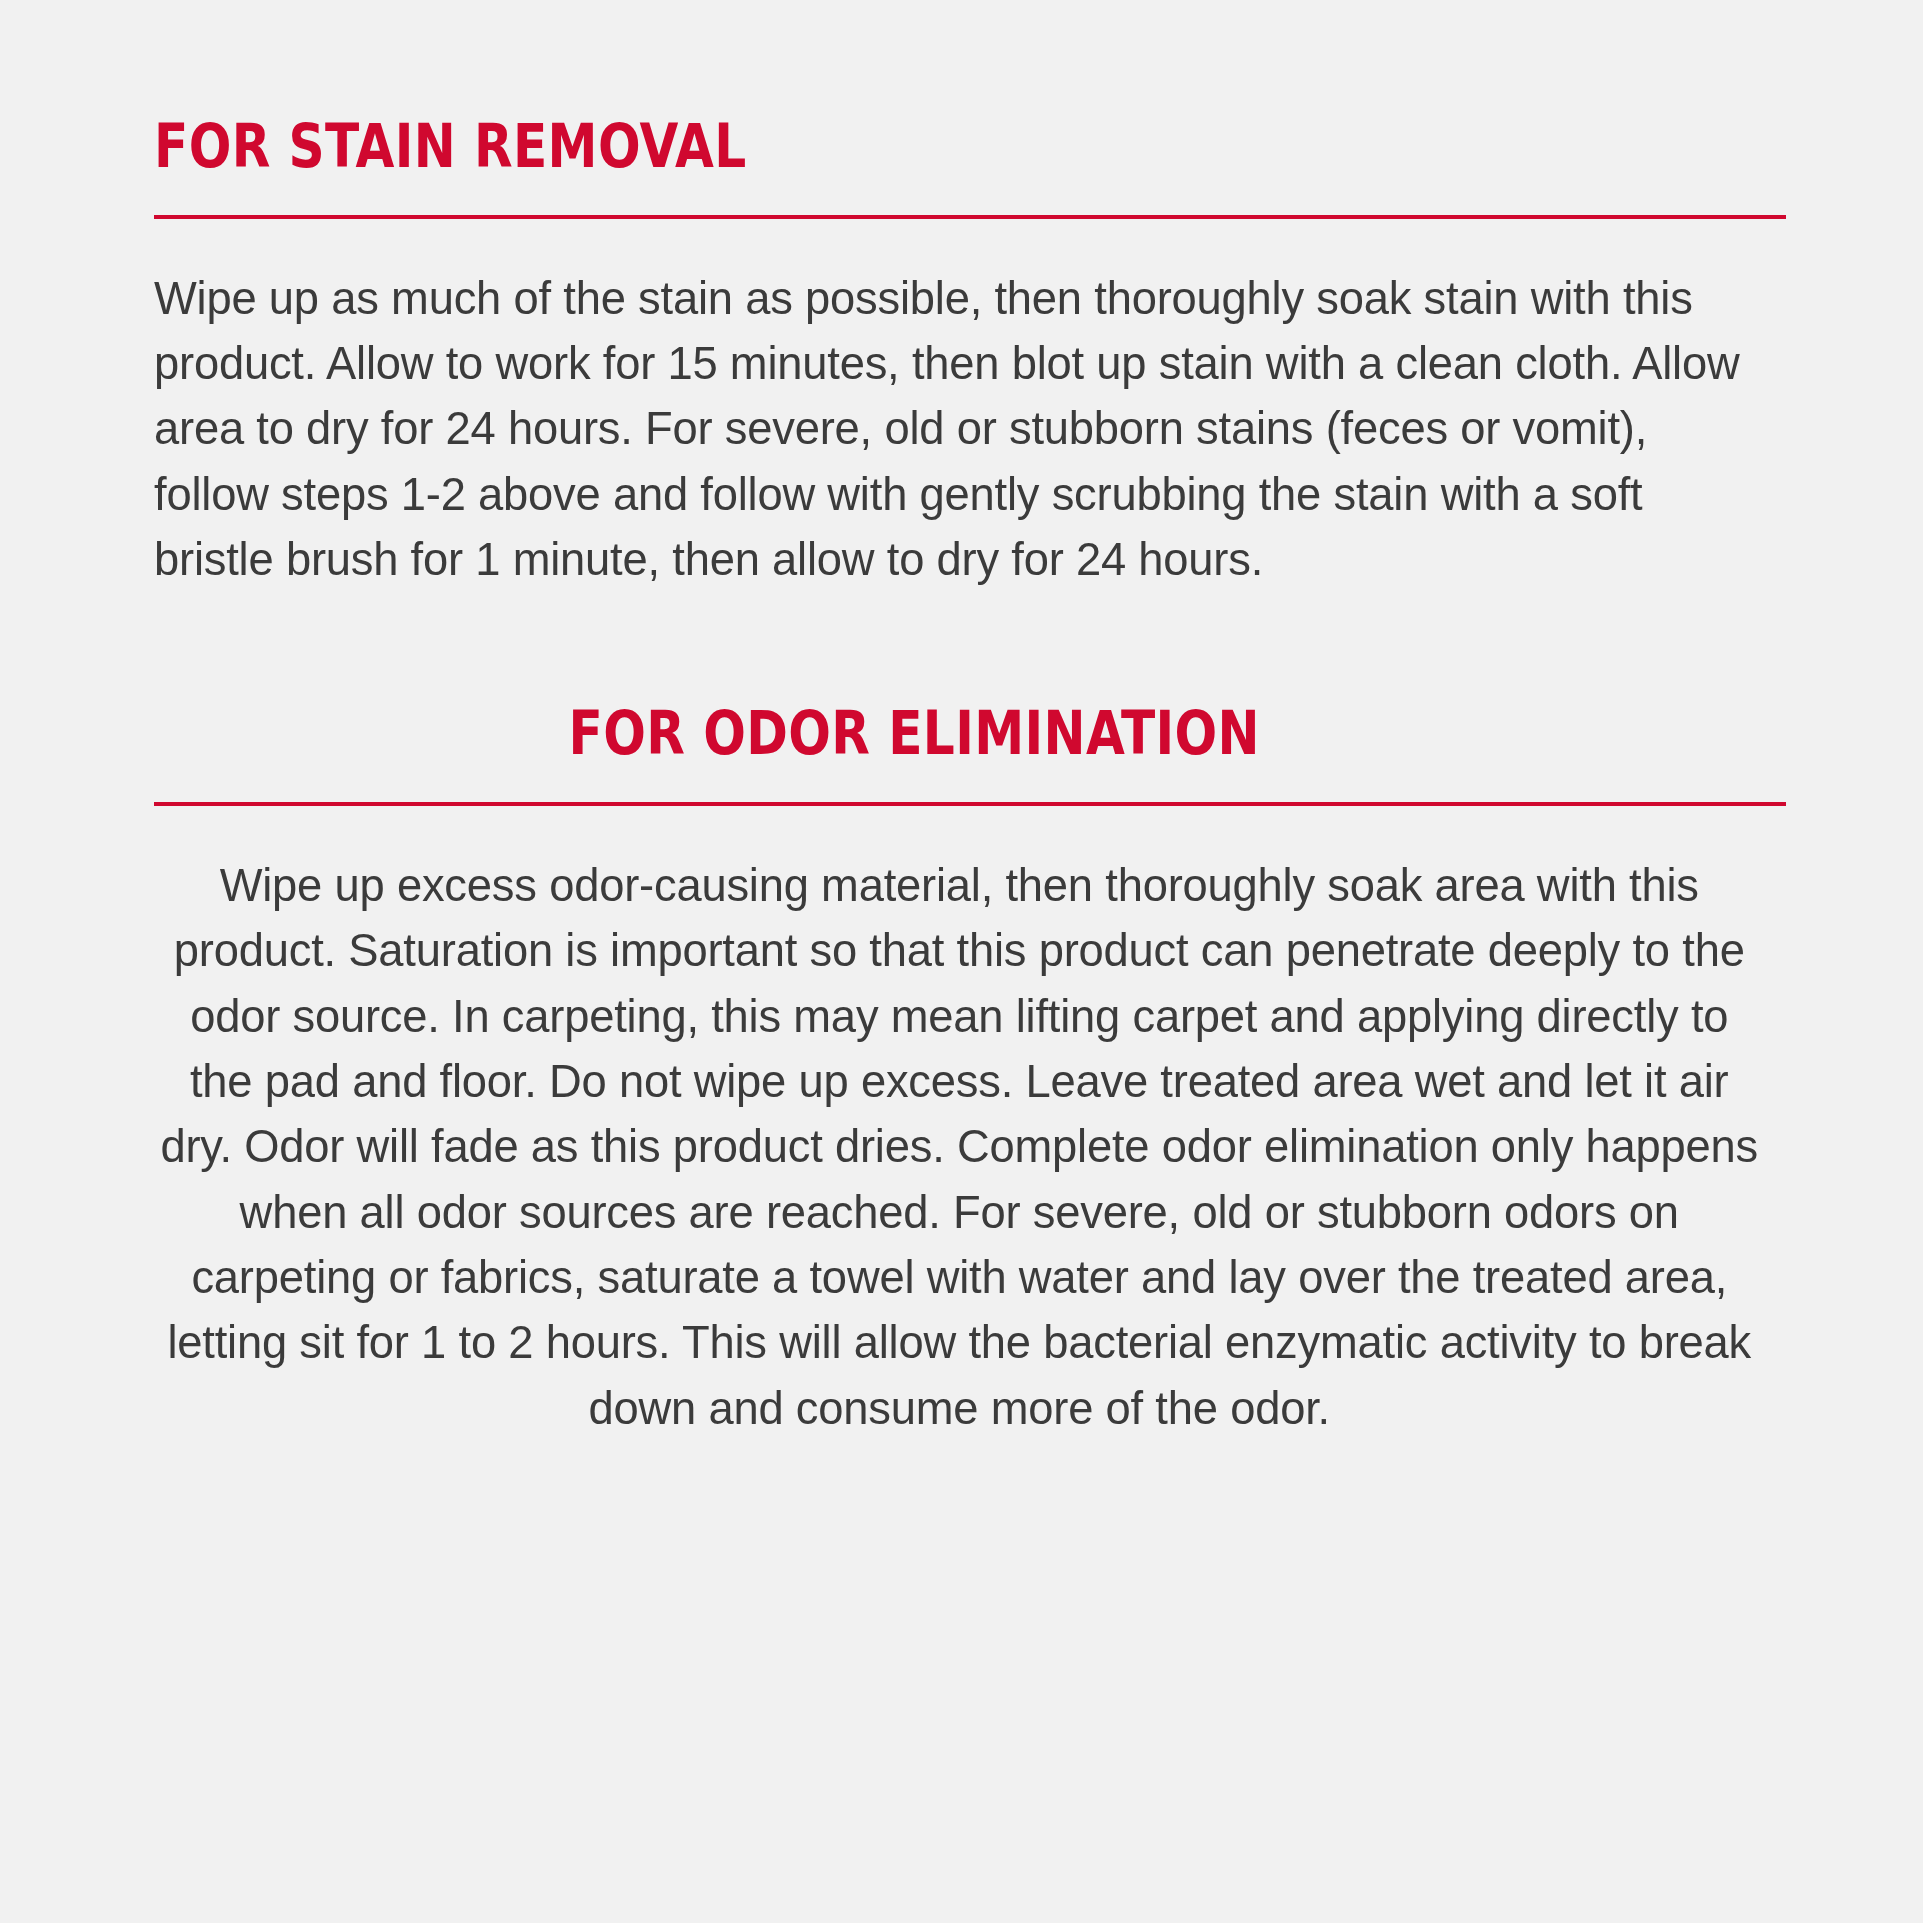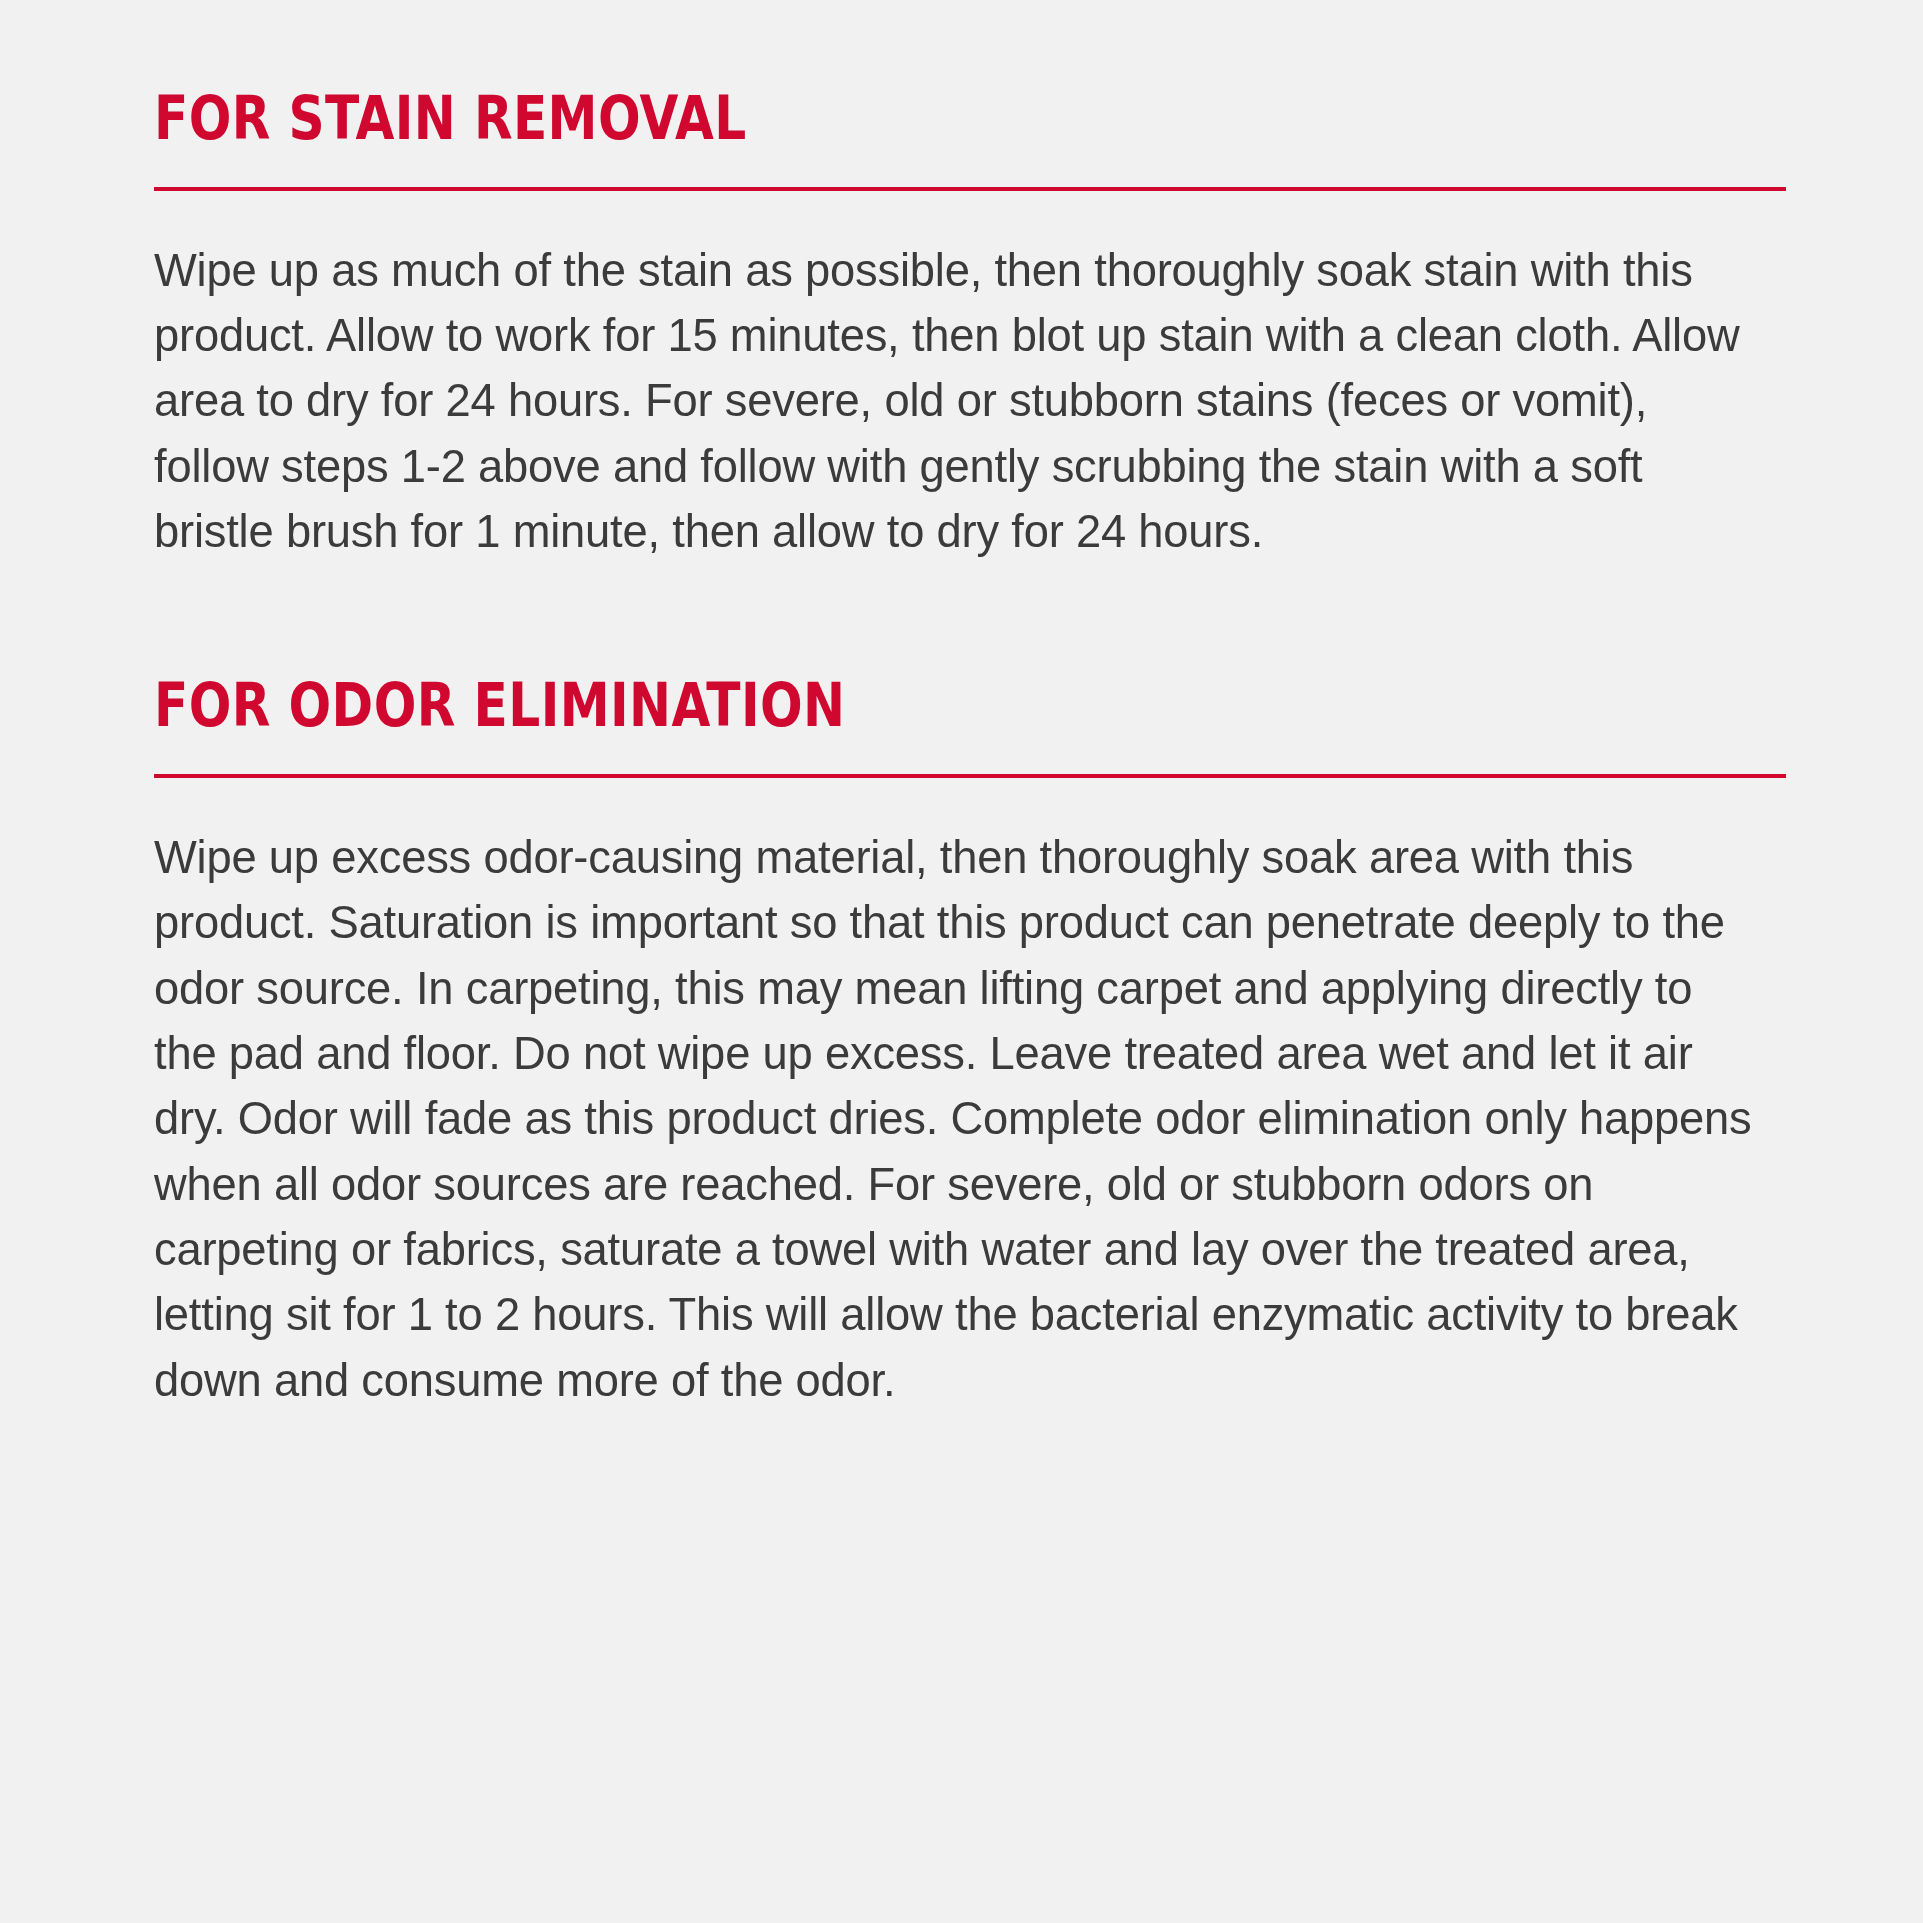--- a/index.html
+++ b/index.html
@@ -10,28 +10,29 @@
     width: 1924px;
     height: 1924px;
     background: #f1f1f1;
     font-family: "Liberation Sans", sans-serif;
     -webkit-font-smoothing: antialiased;
   }
   .page {
     box-sizing: border-box;
     width: 1924px;
     height: 1924px;
-    padding: 88px 135px 0 154px;
+    padding: 116px 135px 0 154px;
     background: #f1f1f1;
   }
   .section {
     margin: 0 0 0 0;
   }
   .section + .section {
     margin-top: 111px;
+    text-align: center;
   }
   .section-heading {
     font-family: "DejaVu Sans Condensed", "Liberation Sans Narrow", "Liberation Sans", sans-serif;
     font-weight: bold;
     font-size: 60px;
     line-height: 1.0;
     letter-spacing: 0.4px;
     color: #d0082f;
     text-transform: uppercase;
     margin: 0;

